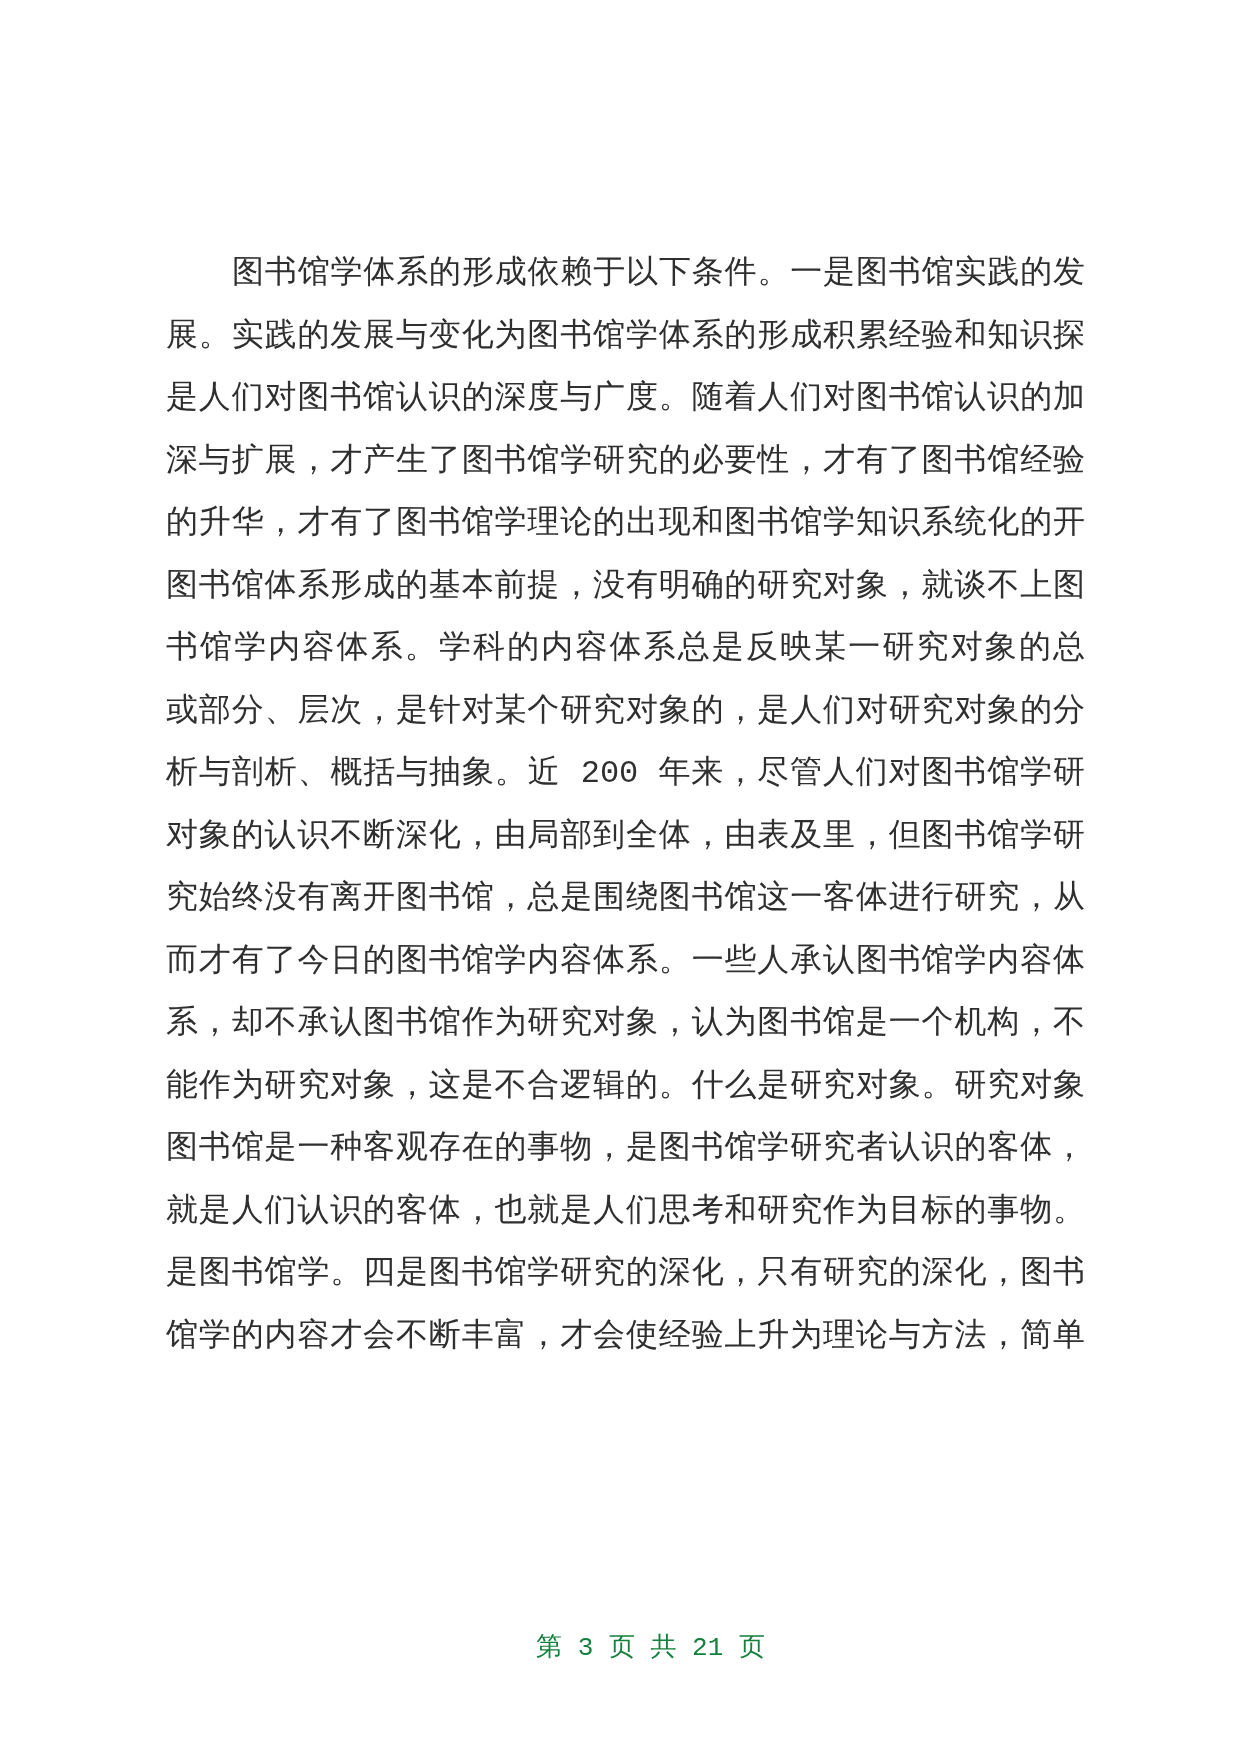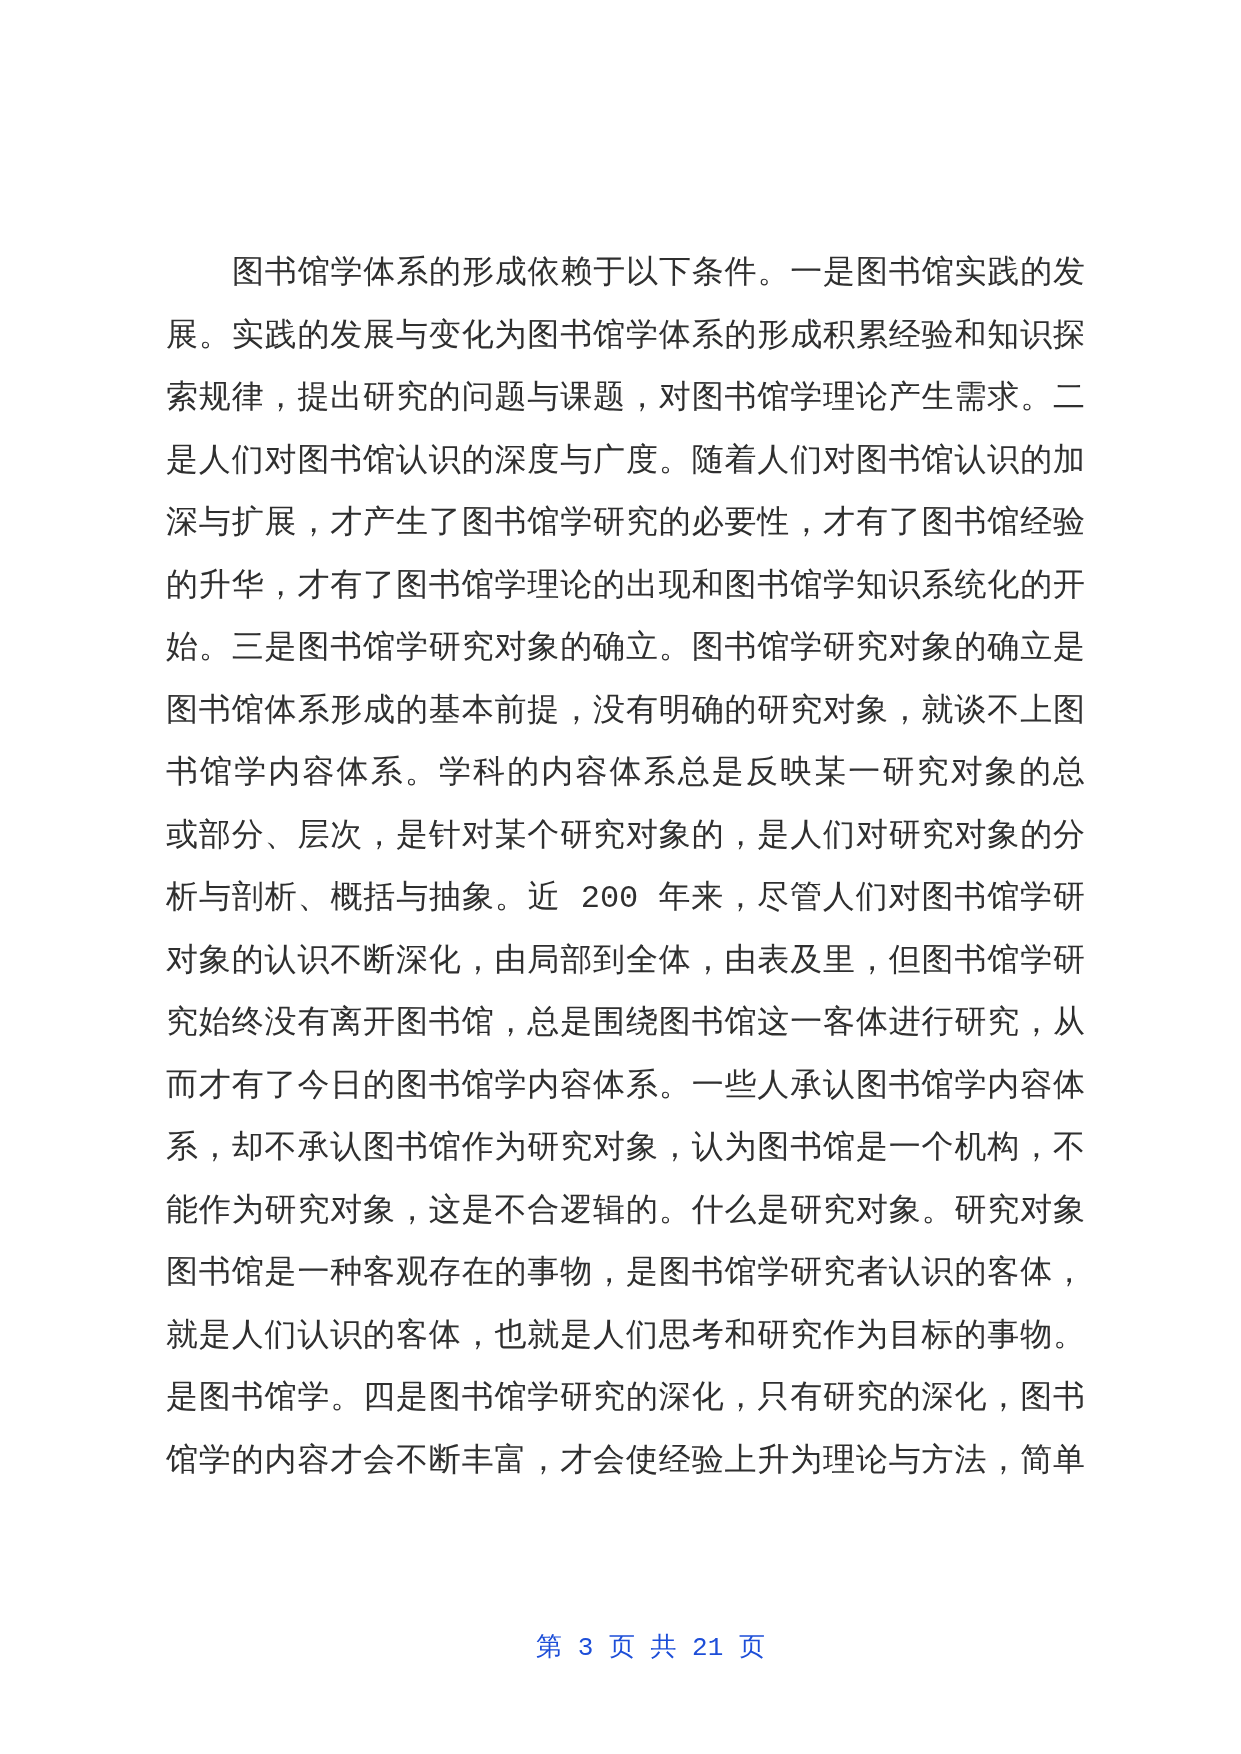--- a/index.html
+++ b/index.html
@@ -46,35 +46,33 @@
   .page-footer {
     position: absolute;
     left: 30px;
     top: 1616px;
     width: 1241px;
     text-align: center;
   }
   .page-footer .footer-text {
     font-size: 26px;
     line-height: 32px;
-    color: #1d4ed8;
+    color: #15803d;
   }
 </style>
 </head>
 <body>
 
 <div class="page">
   <div class="text-block">
     <div class="text-line first">图书馆学体系的形成依赖于以下条件。一是图书馆实践的发</div>
     <div class="text-line">展。实践的发展与变化为图书馆学体系的形成积累经验和知识探</div>
-    <div class="text-line">索规律，提出研究的问题与课题，对图书馆学理论产生需求。二</div>
     <div class="text-line">是人们对图书馆认识的深度与广度。随着人们对图书馆认识的加</div>
     <div class="text-line">深与扩展，才产生了图书馆学研究的必要性，才有了图书馆经验</div>
     <div class="text-line">的升华，才有了图书馆学理论的出现和图书馆学知识系统化的开</div>
-    <div class="text-line">始。三是图书馆学研究对象的确立。图书馆学研究对象的确立是</div>
     <div class="text-line">图书馆体系形成的基本前提，没有明确的研究对象，就谈不上图</div>
     <div class="text-line">书馆学内容体系。学科的内容体系总是反映某一研究对象的总体，</div>
     <div class="text-line">或部分、层次，是针对某个研究对象的，是人们对研究对象的分</div>
     <div class="text-line">析与剖析、概括与抽象。近 200 年来，尽管人们对图书馆学研究</div>
     <div class="text-line">对象的认识不断深化，由局部到全体，由表及里，但图书馆学研</div>
     <div class="text-line">究始终没有离开图书馆，总是围绕图书馆这一客体进行研究，从</div>
     <div class="text-line">而才有了今日的图书馆学内容体系。一些人承认图书馆学内容体</div>
     <div class="text-line">系，却不承认图书馆作为研究对象，认为图书馆是一个机构，不</div>
     <div class="text-line">能作为研究对象，这是不合逻辑的。什么是研究对象。研究对象</div>
     <div class="text-line">图书馆是一种客观存在的事物，是图书馆学研究者认识的客体，</div>

